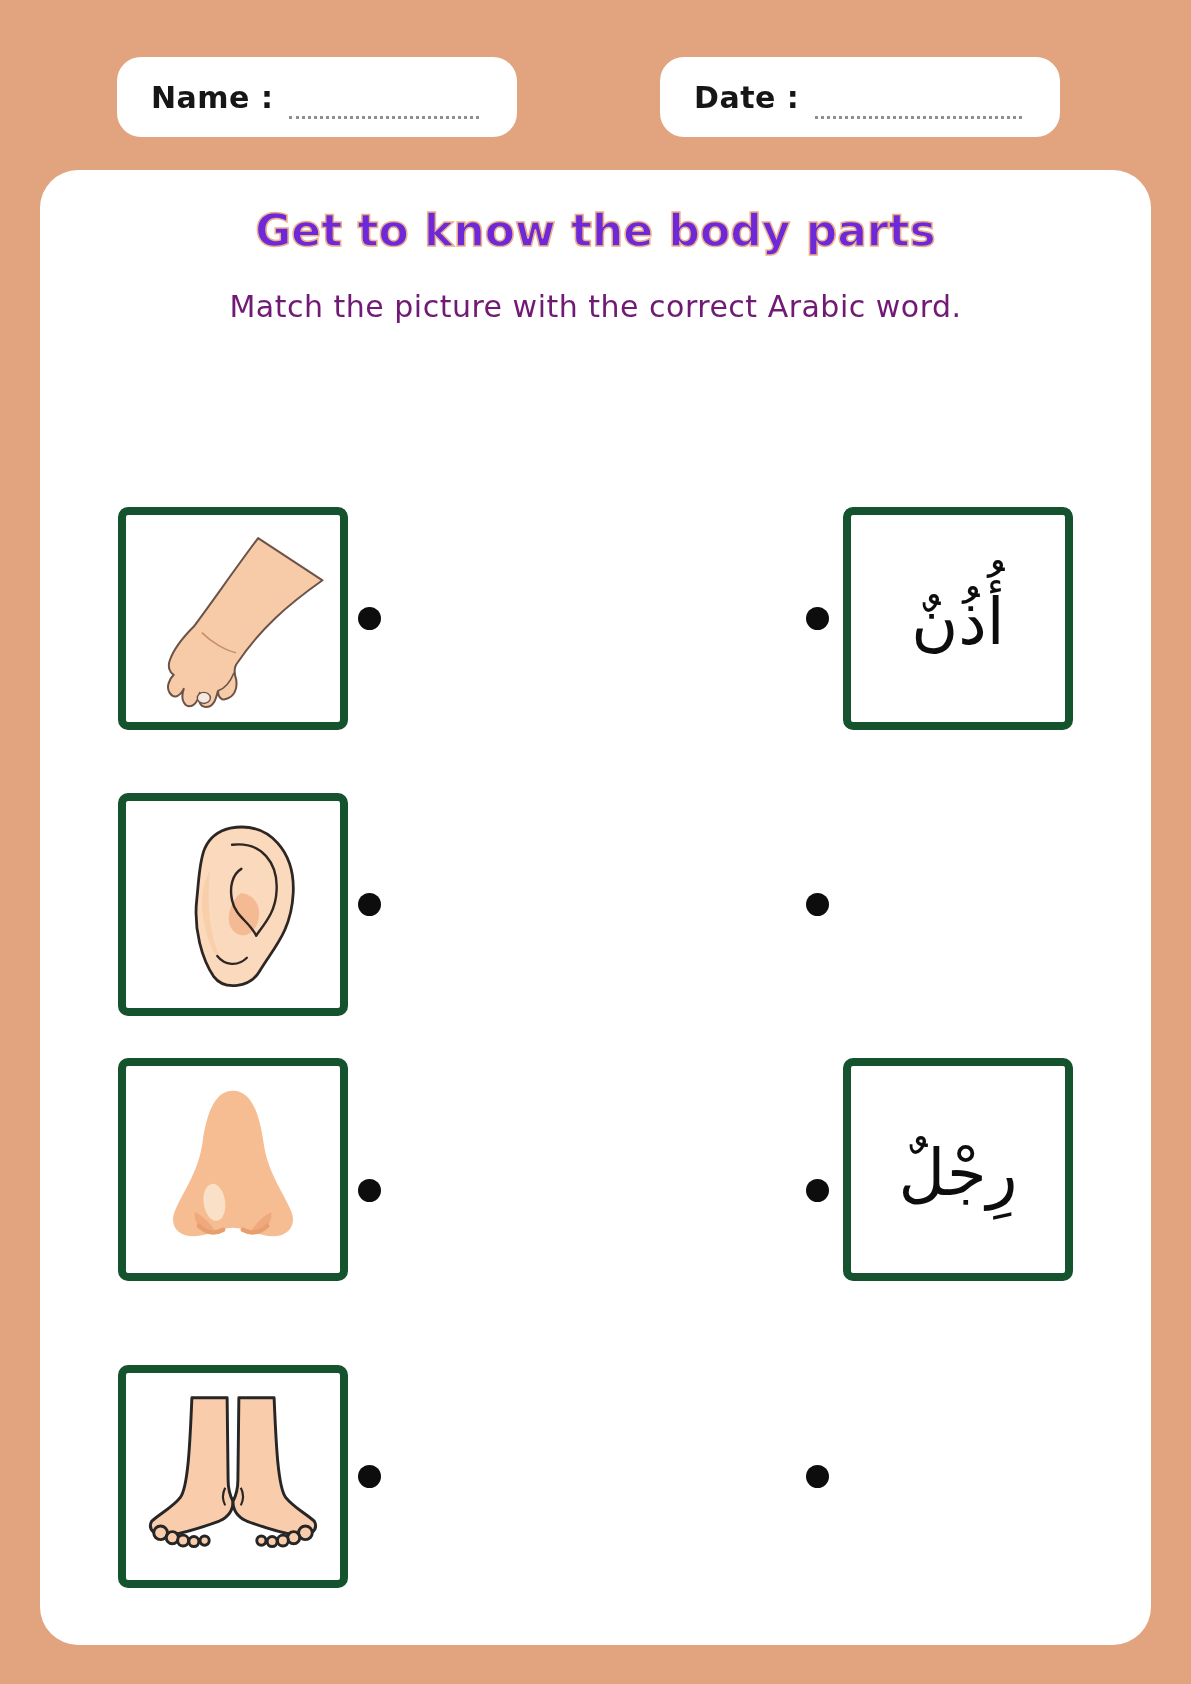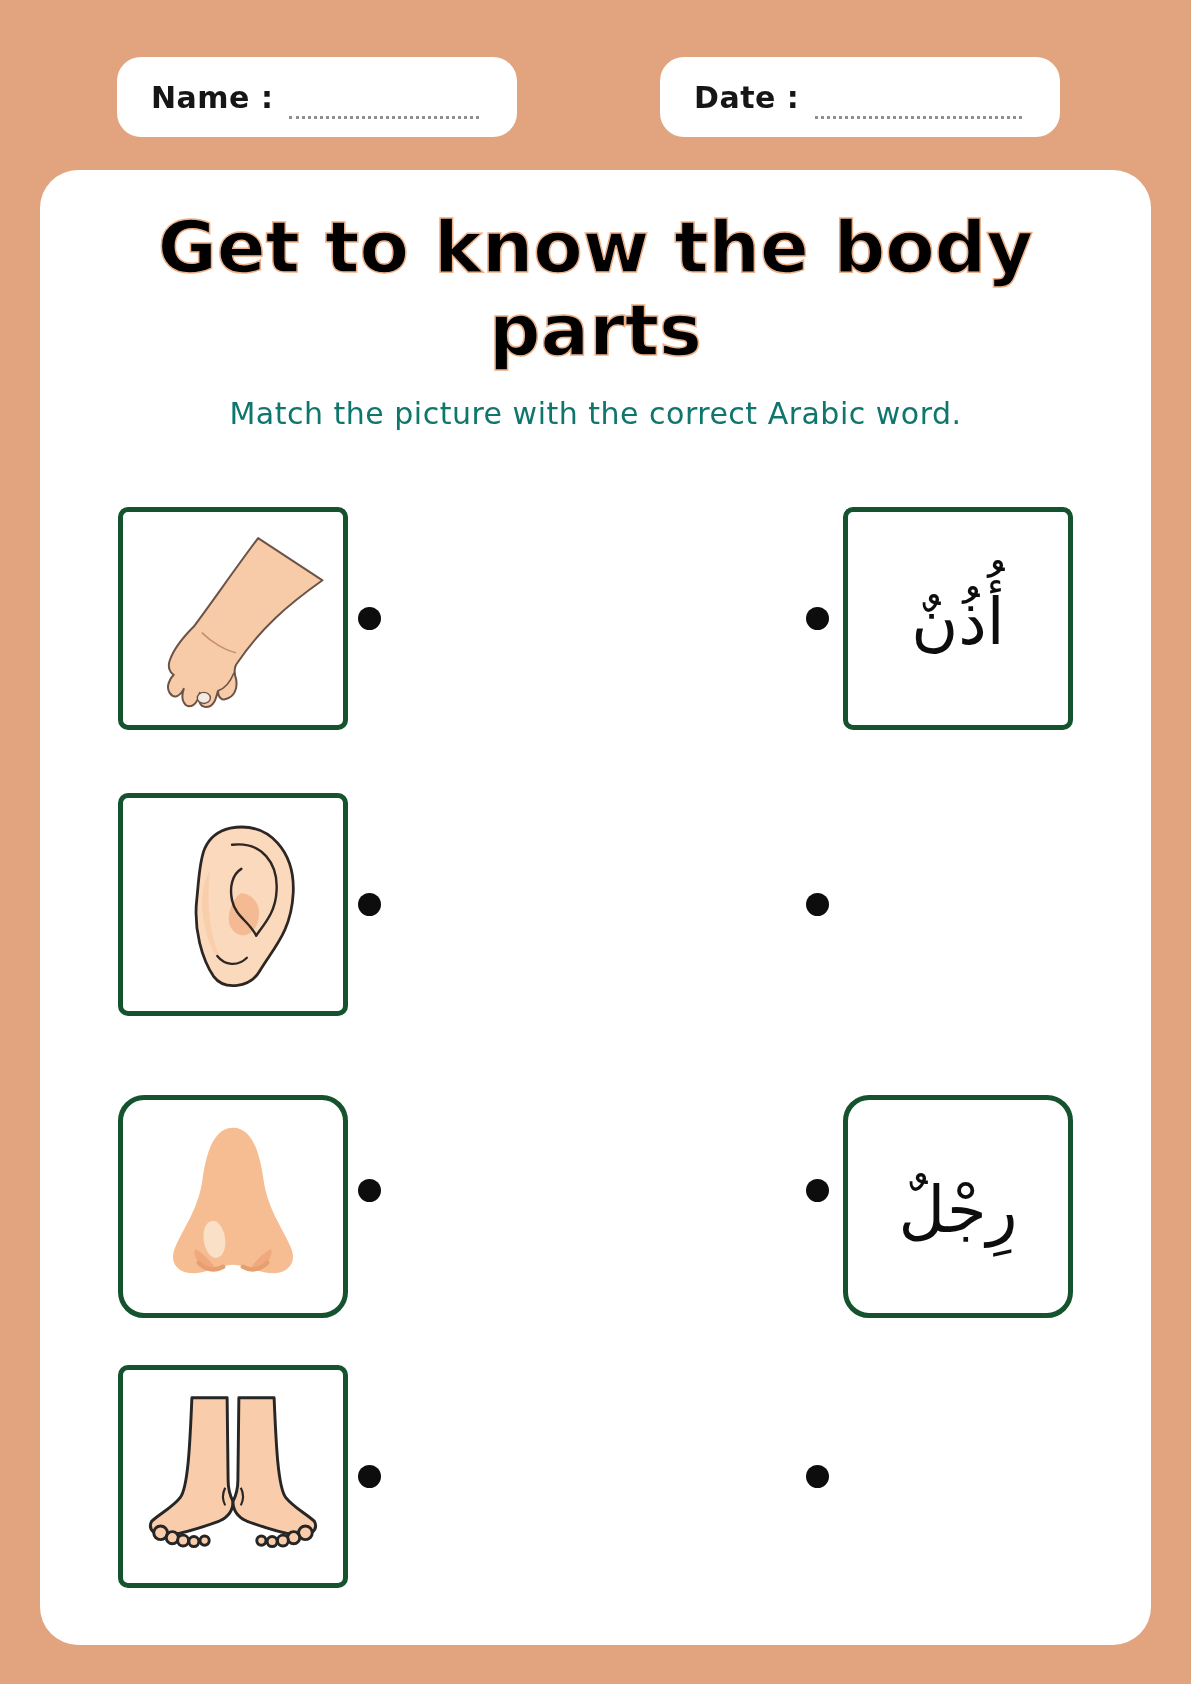--- a/index.html
+++ b/index.html
@@ -15,34 +15,34 @@
   .date-box{left:660px;width:400px;}
   .field-label{font-size:30px;font-weight:600;color:#161616;letter-spacing:.5px;white-space:nowrap;}
   .dotted-line{flex:1;margin-left:16px;margin-top:26px;height:14px;border-bottom:3px dotted #8f8f8f;}
 
   
   .card{
     position:absolute;left:40px;top:170px;width:1111px;height:1475px;
     background:#ffffff;border-radius:38px;box-sizing:border-box;padding-top:36px;
   }
   .title{
-    margin:0;text-align:center;font-size:72px;line-height:1.15;font-weight:bold;
-    color:#000000;-webkit-text-stroke:1.5px #ECAF87;letter-spacing:0px;
+    margin:0;text-align:center;font-size:44px;line-height:1.15;font-weight:bold;
+    color:#6d28d9;-webkit-text-stroke:1.5px #ECAF87;letter-spacing:0px;
   }
-  .subtitle{margin:24px 0 0 0;text-align:center;font-size:30px;color:#0f766e;letter-spacing:.5px;}
+  .subtitle{margin:32px 0 0 0;text-align:center;font-size:30px;color:#701a75;letter-spacing:.5px;}
 
   
   .match-box{
     position:absolute;width:230px;height:223px;background:#ffffff;
-    border:5px solid #14532d;border-radius:10px;box-sizing:border-box;
+    border:8px solid #14532d;border-radius:10px;box-sizing:border-box;
     display:flex;align-items:center;justify-content:center;
   }
   .pic-box{left:118px;}
   .word-box{left:843px;}
-  .r1{top:507px;} .r2{top:793px;} .r3{top:1095px;border-radius:26px;} .r4{top:1365px;}
+  .r1{top:507px;} .r2{top:793px;} .r3{top:1058px;} .r4{top:1365px;}
   .arabic{
     direction:rtl;font-size:64px;color:#0D0D0D;line-height:1;
     font-family:"DejaVu Sans",sans-serif;padding-top:6px;
   }
   .dot{position:absolute;width:23px;height:23px;border-radius:50%;background:#0D0D0D;}
   .dotL{left:358px;} .dotR{left:806px;}
   .d1{top:607px;} .d2{top:893px;} .d3{top:1179px;} .d4{top:1465px;}
   svg{display:block;}
 </style>
 </head>

